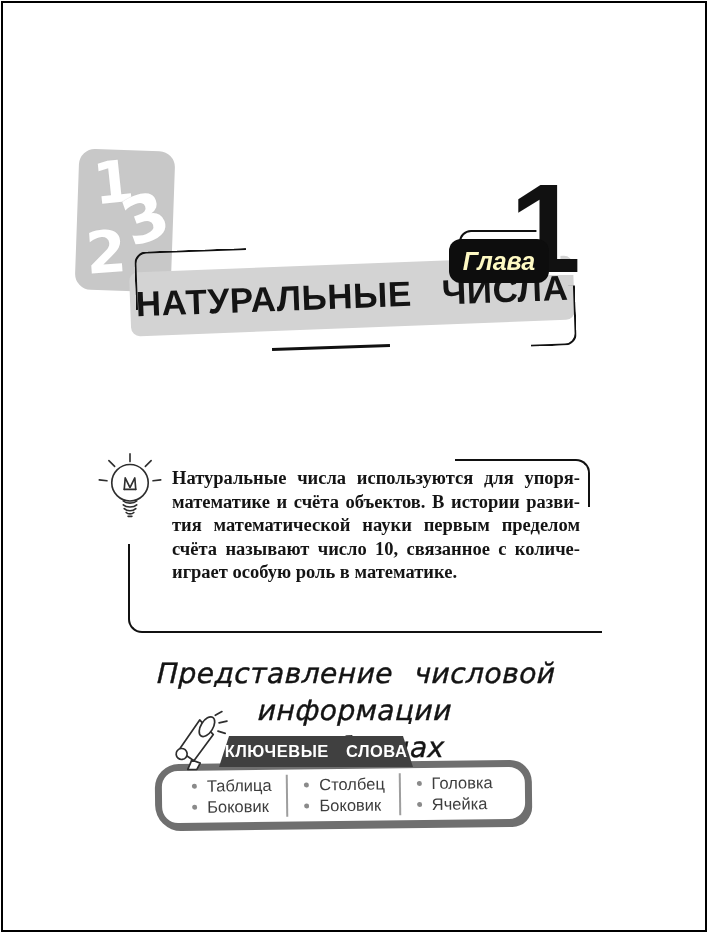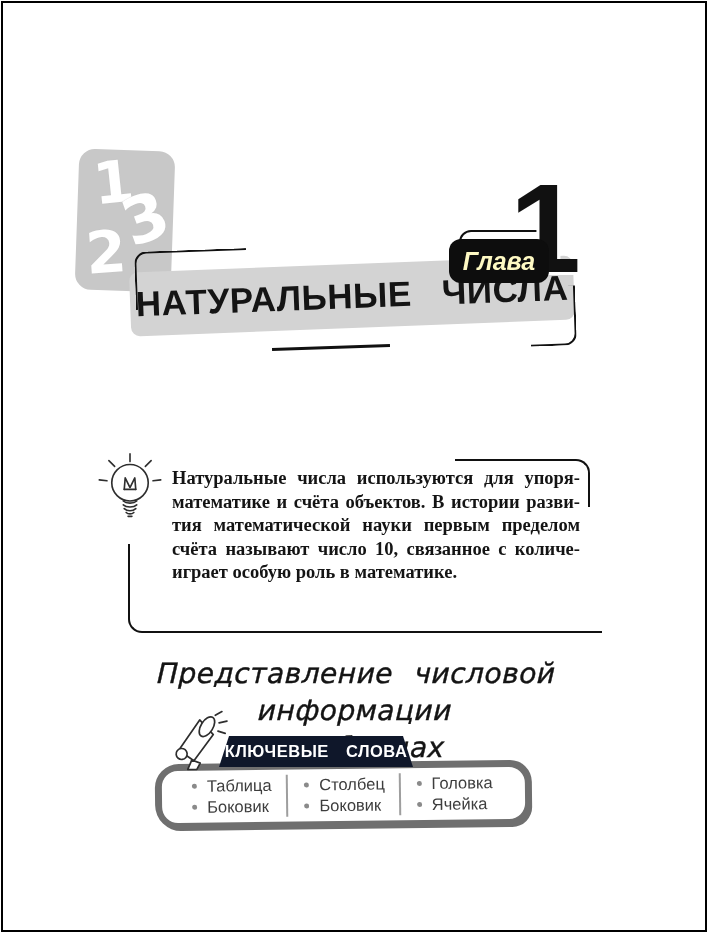--- a/index.html
+++ b/index.html
@@ -107,21 +107,21 @@
     position:absolute; left:60px; top:655px; width:590px; text-align:center;
     font-family:"DejaVu Sans", sans-serif; font-style:italic;
     font-size:28px; line-height:37px; letter-spacing:.5px; word-spacing:12px;
     color:#141414; -webkit-text-stroke:.4px #141414; transform:skewX(-2deg);
   }
 
   
   .megaphone-icon { position:absolute; left:168px; top:712px; width:64px; height:60px; z-index:8; transform:rotate(-6deg); }
   .kw-banner {
     position:absolute; left:219px; top:736px; width:194px; height:31px;
-    background:#0f172a; z-index:7;
+    background:#404040; z-index:7;
     clip-path:polygon(10px 0, calc(100% - 10px) 0, 100% 100%, 0 100%);
     display:flex; align-items:center; justify-content:center;
     color:#fff; font-weight:bold; font-size:16.5px; letter-spacing:.5px; word-spacing:12px;
   }
   .kw-box {
     position:absolute; left:155px; top:762px; width:377px; height:67px;
     background:#6f6f6f; border-radius:24px 22px 20px 26px; transform:rotate(-0.7deg); z-index:6;
   }
   .kw-box-inner {
     position:absolute; left:7px; top:7px; right:7px; bottom:8px;

